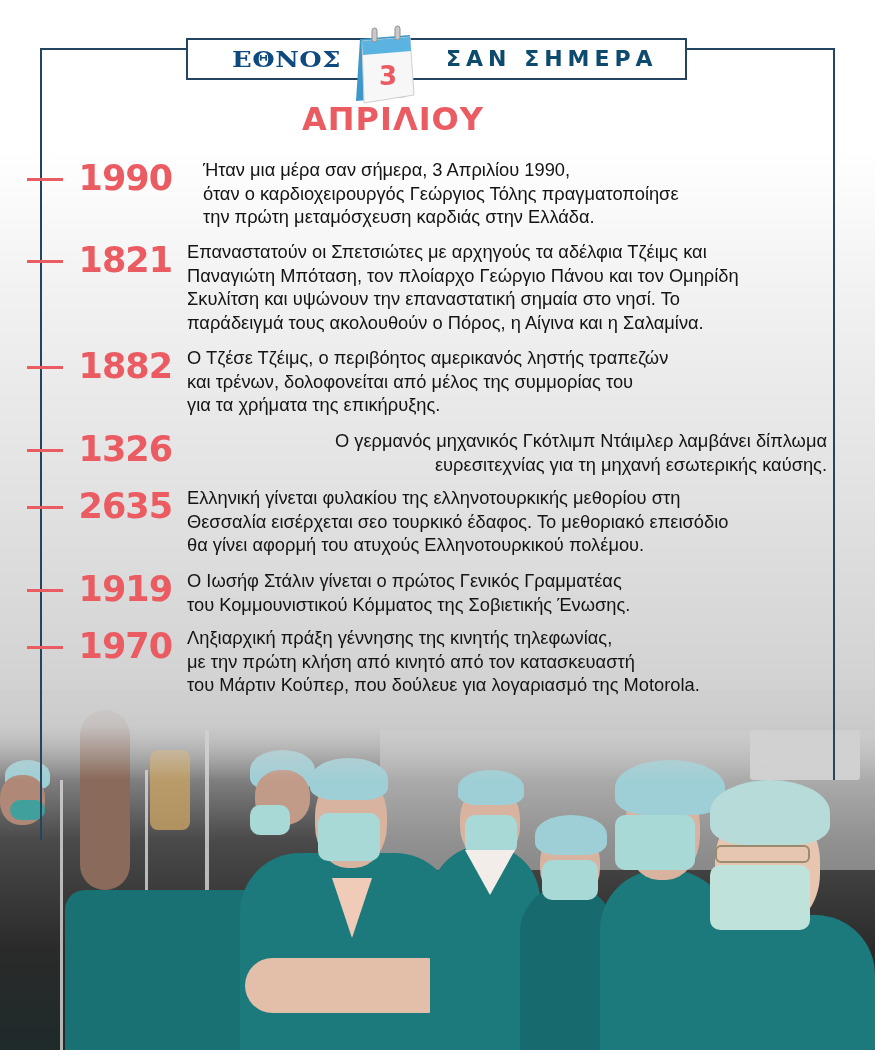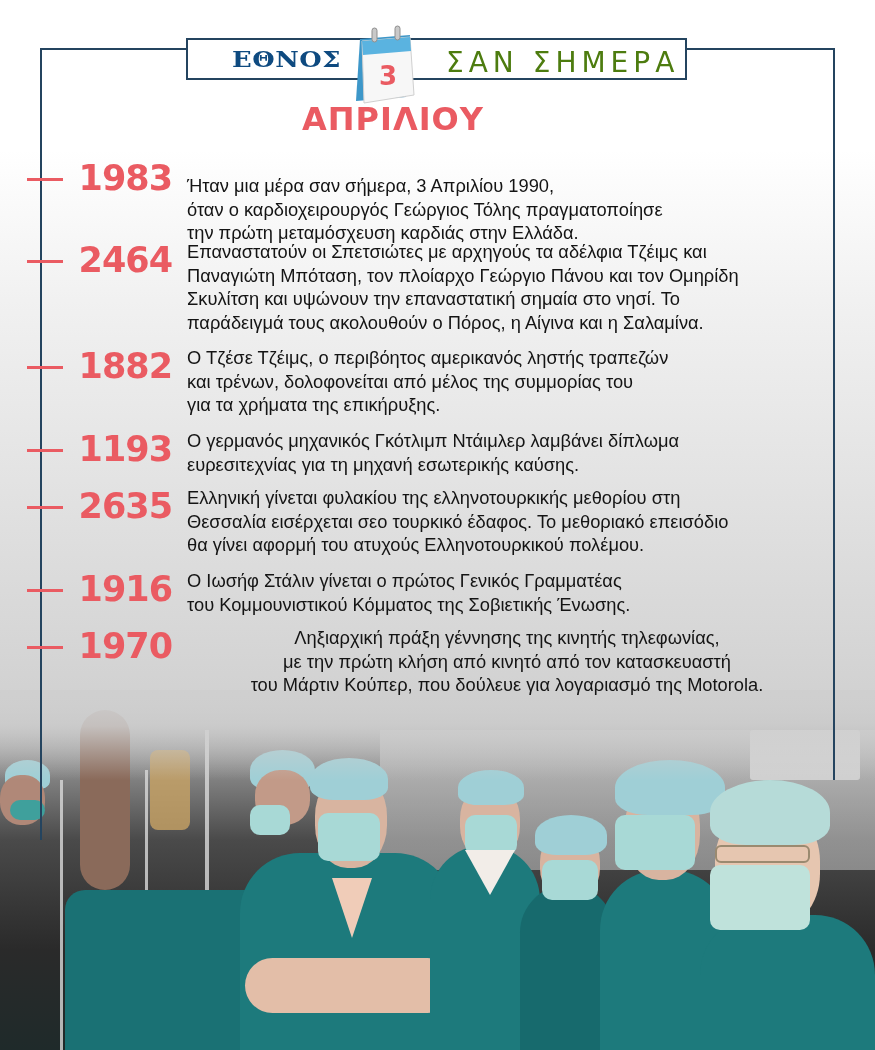--- a/index.html
+++ b/index.html
@@ -45,21 +45,21 @@
       position: absolute; left: 186px; top: 38px; width: 501px; height: 42px;
       border: 2px solid #24445f; background: #ffffff; box-sizing: border-box; z-index: 31;
     }
     .brand {
       position: absolute; left: 44px; top: 5px; font-family: "DejaVu Serif", serif;
       font-weight: 900; font-size: 23px; color: #0e4a80; letter-spacing: 0.5px;
       transform: scaleX(1.12); transform-origin: left center;
     }
     .today {
       position: absolute; left: 258px; top: 6px; font-family: "DejaVu Sans", sans-serif;
-      font-weight: 400; font-size: 28px; color: #4d7c0f; letter-spacing: 5px;
+      font-weight: 700; font-size: 22px; color: #0c4a6e; letter-spacing: 5px;
     }
     .calendar {
       position: absolute; left: 352px; top: 25px; width: 66px; height: 80px; z-index: 40;
     }
     .month {
       position: absolute; left: 0; width: 786px; top: 100px; text-align: center;
       font-family: "DejaVu Sans", sans-serif; font-weight: bold; font-size: 32px;
       color: #ea5b62; letter-spacing: 1px; z-index: 31;
     }
 
@@ -170,64 +170,64 @@
     <rect x="20" y="3" width="5" height="14" rx="2.5" fill="#c9c9c9" stroke="#8f8f8f" stroke-width="1"></rect>
     <rect x="43" y="1" width="5" height="14" rx="2.5" fill="#c9c9c9" stroke="#8f8f8f" stroke-width="1"></rect>
     <text x="36" y="60" text-anchor="middle" font-family="DejaVu Sans, sans-serif" font-weight="bold" font-size="26" fill="#ea5b62">3</text>
   </svg>
 </div>
 
 <div class="month">ΑΠΡΙΛΙΟΥ</div>
 
 <div class="event" style="top:158px;">
   <div class="tick" style="top:20px;"></div>
-  <div class="year" style="top:0;">1983</div>
-  <div class="desc" style="top:16px;">Ήταν μια μέρα σαν σήμερα, 3 Απριλίου 1990,
+  <div class="year" style="top:0;">1990</div>
+  <div class="desc" style="top:0;margin-left:16px;">Ήταν μια μέρα σαν σήμερα, 3 Απριλίου 1990,
 όταν ο καρδιοχειρουργός Γεώργιος Τόλης πραγματοποίησε
 την πρώτη μεταμόσχευση καρδιάς στην Ελλάδα.</div>
 </div>
 
 <div class="event" style="top:240px;">
   <div class="tick" style="top:20px;"></div>
-  <div class="year" style="top:0;">2464</div>
+  <div class="year" style="top:0;">1821</div>
   <div class="desc" style="top:0;">Επαναστατούν οι Σπετσιώτες με αρχηγούς τα αδέλφια Τζέιμς και
 Παναγιώτη Μπόταση, τον πλοίαρχο Γεώργιο Πάνου και τον Ομηρίδη
 Σκυλίτση και υψώνουν την επαναστατική σημαία στο νησί. Το
 παράδειγμά τους ακολουθούν ο Πόρος, η Αίγινα και η Σαλαμίνα.</div>
 </div>
 
 <div class="event" style="top:346px;">
   <div class="tick" style="top:20px;"></div>
   <div class="year" style="top:0;">1882</div>
   <div class="desc" style="top:0;">Ο Τζέσε Τζέιμς, ο περιβόητος αμερικανός ληστής τραπεζών
 και τρένων, δολοφονείται από μέλος της συμμορίας του
 για τα χρήματα της επικήρυξης.</div>
 </div>
 
 <div class="event" style="top:429px;">
   <div class="tick" style="top:20px;"></div>
-  <div class="year" style="top:0;">1193</div>
-  <div class="desc" style="top:0;">Ο γερμανός μηχανικός Γκότλιμπ Ντάιμλερ λαμβάνει δίπλωμα
+  <div class="year" style="top:0;">1326</div>
+  <div class="desc" style="top:0;text-align:right;">Ο γερμανός μηχανικός Γκότλιμπ Ντάιμλερ λαμβάνει δίπλωμα
 ευρεσιτεχνίας για τη μηχανή εσωτερικής καύσης.</div>
 </div>
 
 <div class="event" style="top:486px;">
   <div class="tick" style="top:20px;"></div>
   <div class="year" style="top:0;">2635</div>
   <div class="desc" style="top:0;">Ελληνική γίνεται φυλακίου της ελληνοτουρκικής μεθορίου στη
 Θεσσαλία εισέρχεται σεο τουρκικό έδαφος. Το μεθοριακό επεισόδιο
 θα γίνει αφορμή του ατυχούς Ελληνοτουρκικού πολέμου.</div>
 </div>
 
 <div class="event" style="top:569px;">
   <div class="tick" style="top:20px;"></div>
-  <div class="year" style="top:0;">1916</div>
+  <div class="year" style="top:0;">1919</div>
   <div class="desc" style="top:0;">Ο Ιωσήφ Στάλιν γίνεται ο πρώτος Γενικός Γραμματέας
 του Κομμουνιστικού Κόμματος της Σοβιετικής Ένωσης.</div>
 </div>
 
 <div class="event" style="top:626px;">
   <div class="tick" style="top:20px;"></div>
   <div class="year" style="top:0;">1970</div>
-  <div class="desc" style="top:0;text-align:center;">Ληξιαρχική πράξη γέννησης της κινητής τηλεφωνίας,
+  <div class="desc" style="top:0;">Ληξιαρχική πράξη γέννησης της κινητής τηλεφωνίας,
 με την πρώτη κλήση από κινητό από τον κατασκευαστή
 του Μάρτιν Κούπερ, που δούλευε για λογαριασμό της Motorola.</div>
 </div>
 
 </body></html>

